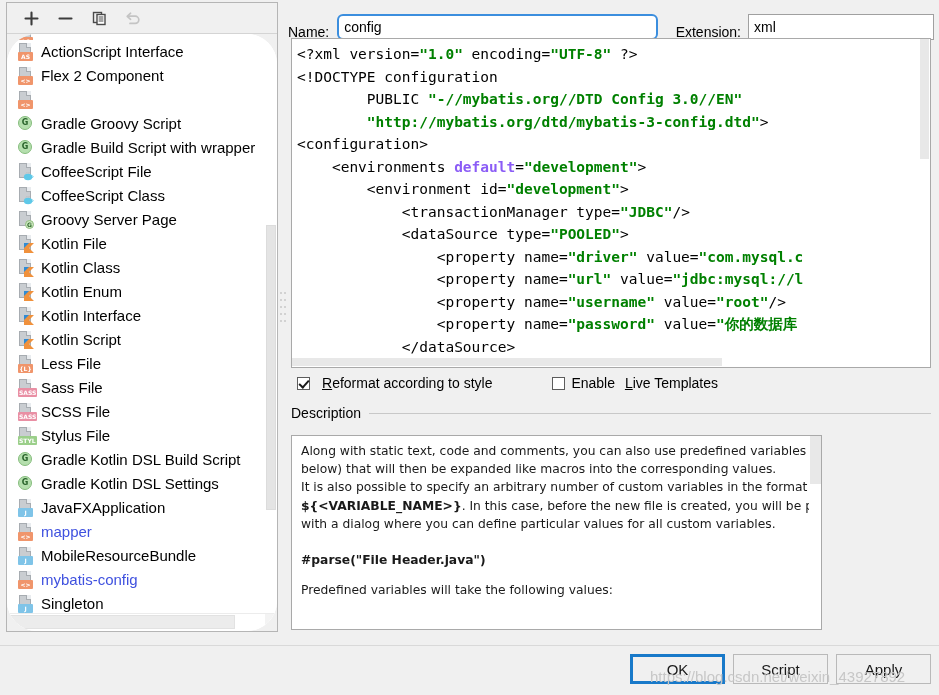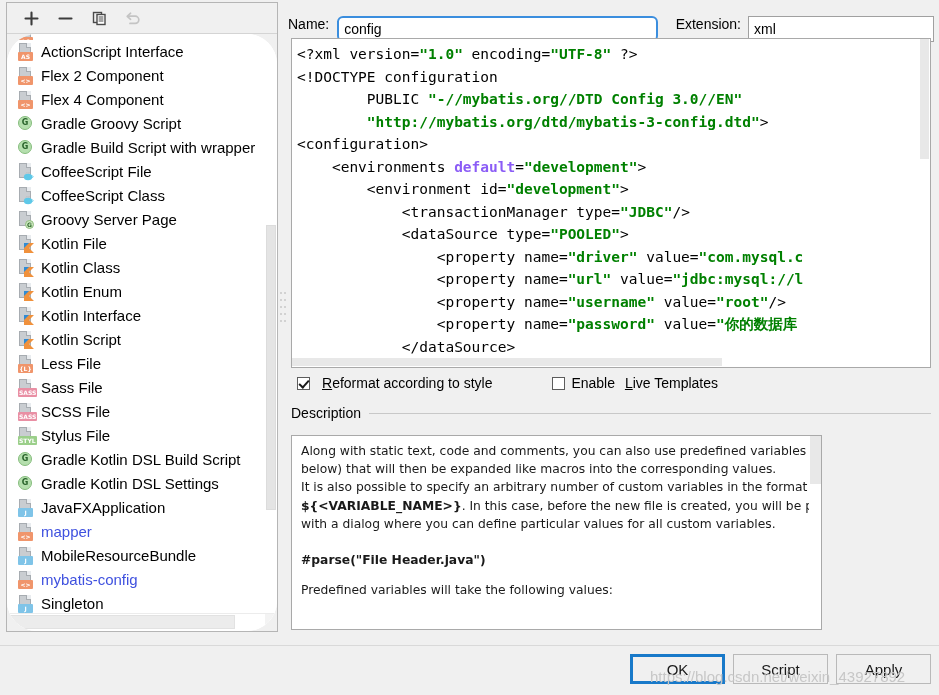--- a/index.html
+++ b/index.html
@@ -62,21 +62,21 @@
   .hthumb{position:absolute;left:1px;top:1px;height:14px;background:#ececec;
     border:1px solid #e2e2e2;box-sizing:border-box;}
   .hcorner{position:absolute;right:0;bottom:0;width:12px;height:17px;background:#f3f3f3;}
 
   
   .splitter{position:absolute;left:279px;top:290px;width:8px;height:38px;}
   .splitter i{position:absolute;width:2px;height:2px;background:#c9c9c9;border-radius:50%;}
 
   
   .right{position:absolute;left:288px;top:0;width:646px;height:640px;}
-  .namerow{display:flex;align-items:flex-start;height:32px;padding-top:16px;}
+  .namerow{display:flex;align-items:flex-end;height:32px;padding-top:8px;}
   .fl{font-size:14px;color:#000;}
   .txtin{height:26px;border:1px solid #a0a0a0;background:#fff;box-sizing:border-box;
     font-family:"Liberation Sans", sans-serif;font-size:14px;padding:0 5px;color:#000;
     outline:none;line-height:24px;}
   .txtin.focus{border:2px solid #3b8ede;}
   #name-input{width:330px;margin-left:8px;border-radius:6px;}
   #ext-input{width:186px;margin-left:7px;}
   .extlbl{margin-left:18px;}
 
   .editor{position:absolute;left:3px;top:38px;width:640px;height:330px;
@@ -179,21 +179,20 @@
               <span class="badge b-xml">&lt;&gt;</span>
             </span>
             <span class="lbl">Flex 2 Component</span>
           </div>
           <div class="row">
             <span class="ic">
               <span class="page"></span>
               <span class="fold"></span>
               <span class="badge b-xml">&lt;&gt;</span>
             </span>
-            <span class="lbl">Flex 4 Component</span>
           </div>
           <div class="row">
             <span class="ic">
               <span class="gradle">G</span>
             </span>
             <span class="lbl">Gradle Groovy Script</span>
           </div>
           <div class="row">
             <span class="ic">
               <span class="gradle">G</span>

